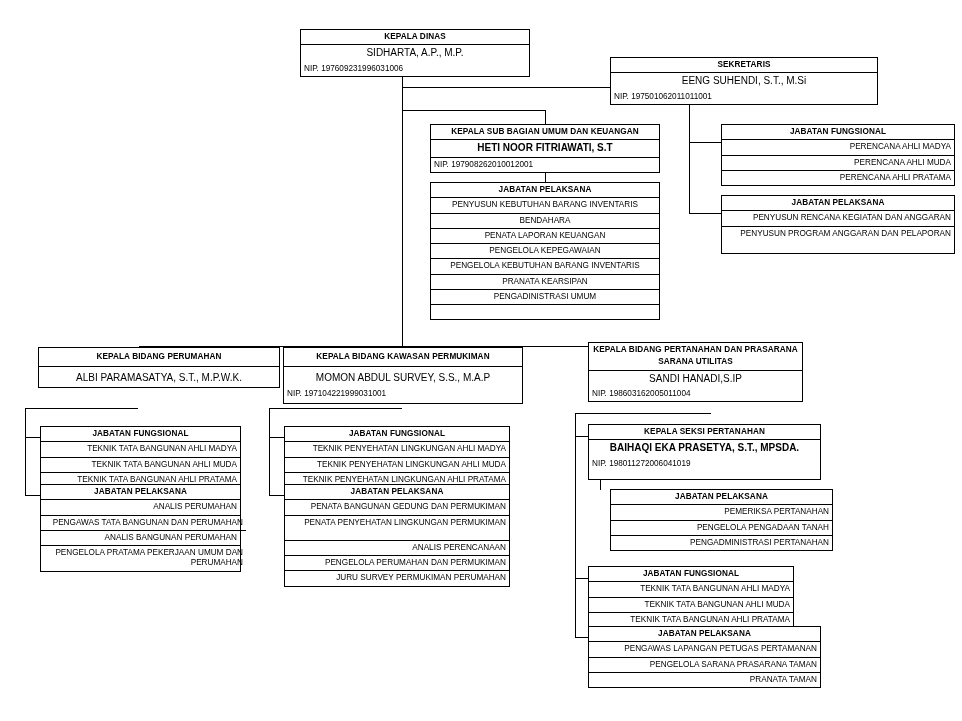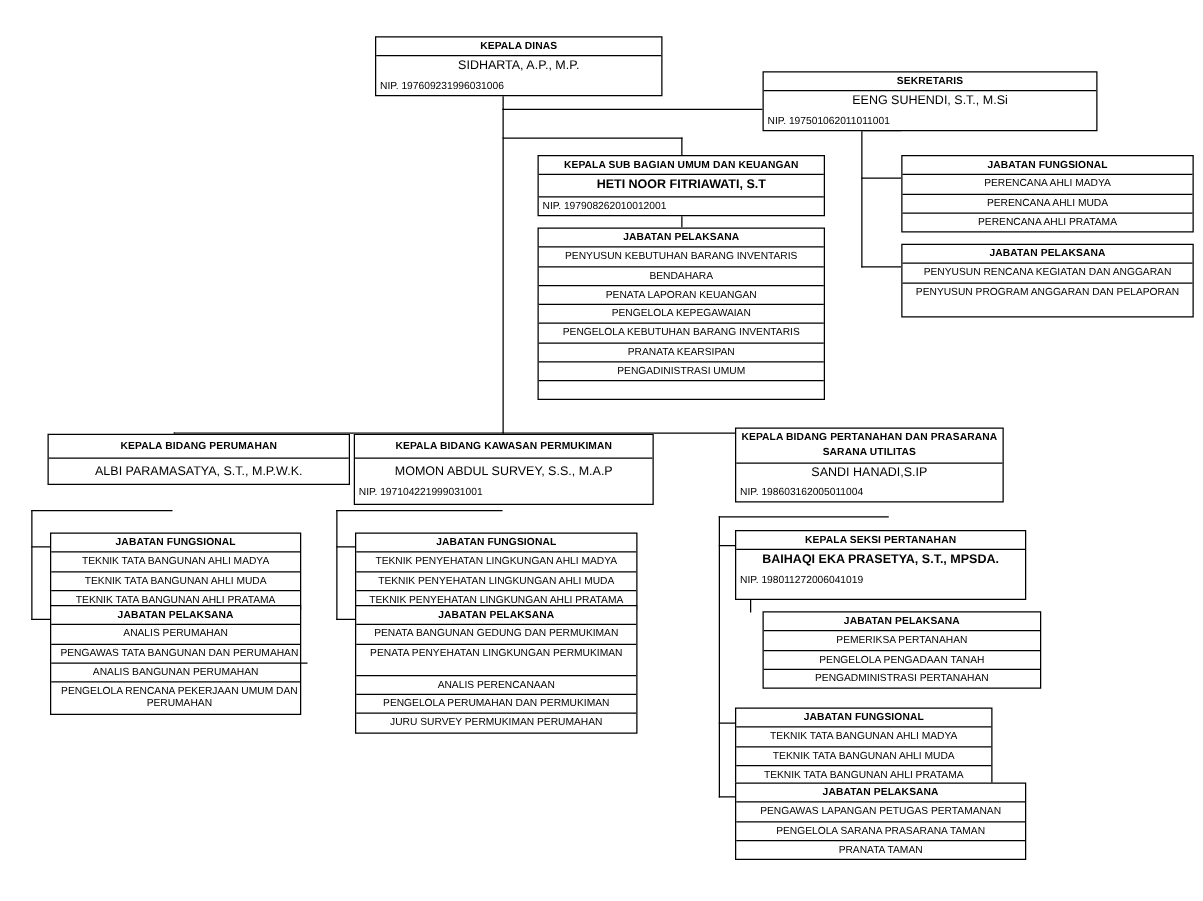--- a/index.html
+++ b/index.html
@@ -29,21 +29,21 @@
     box-sizing: border-box;
     border-bottom: 1.2px solid #000;
     font-size: 8.2px;
     line-height: 1.25;
     padding: 2px 3px;
     white-space: nowrap;
     overflow: visible;
   }
   .cell:last-child { border-bottom: none; }
   .ctr { text-align: center; }
-  .lft { text-align: center; }
+  .lft { text-align: right; }
   .bold { font-weight: bold; }
   .hdr {
     font-weight: bold;
     text-align: center;
     font-size: 8.2px;
     letter-spacing: 0.1px;
   }
   .name { text-align: center; font-size: 10px; }
   .nip  { text-align: left; font-size: 8.2px; }
   .tall { padding-top: 4px; padding-bottom: 4px; }
@@ -169,21 +169,21 @@
     <div class="cell lft">TEKNIK TATA BANGUNAN AHLI MADYA</div>
     <div class="cell lft">TEKNIK TATA BANGUNAN AHLI MUDA</div>
     <div class="cell lft">TEKNIK TATA BANGUNAN AHLI PRATAMA</div>
   </div>
 
   <div class="box" style="left:40px; top:484px; width:201px;">
     <div class="cell hdr">JABATAN PELAKSANA</div>
     <div class="cell lft">ANALIS PERUMAHAN</div>
     <div class="cell lft two-line" style="width:205px;">PENGAWAS TATA BANGUNAN DAN PERUMAHAN</div>
     <div class="cell lft">ANALIS BANGUNAN PERUMAHAN</div>
-    <div class="cell lft two-line" style="border-bottom:none; width:205px;">PENGELOLA RENCANA PEKERJAAN UMUM DAN PERUMAHAN</div>
+    <div class="cell lft two-line" style="border-bottom:none; width:205px;">PENGELOLA PRATAMA PEKERJAAN UMUM DAN PERUMAHAN</div>
   </div>
 
   <div class="box" style="left:284px; top:426px; width:226px;">
     <div class="cell hdr">JABATAN FUNGSIONAL</div>
     <div class="cell lft">TEKNIK PENYEHATAN LINGKUNGAN AHLI MADYA</div>
     <div class="cell lft">TEKNIK PENYEHATAN LINGKUNGAN AHLI MUDA</div>
     <div class="cell lft">TEKNIK PENYEHATAN LINGKUNGAN AHLI PRATAMA</div>
   </div>
 
   <div class="box" style="left:284px; top:484px; width:226px;">

